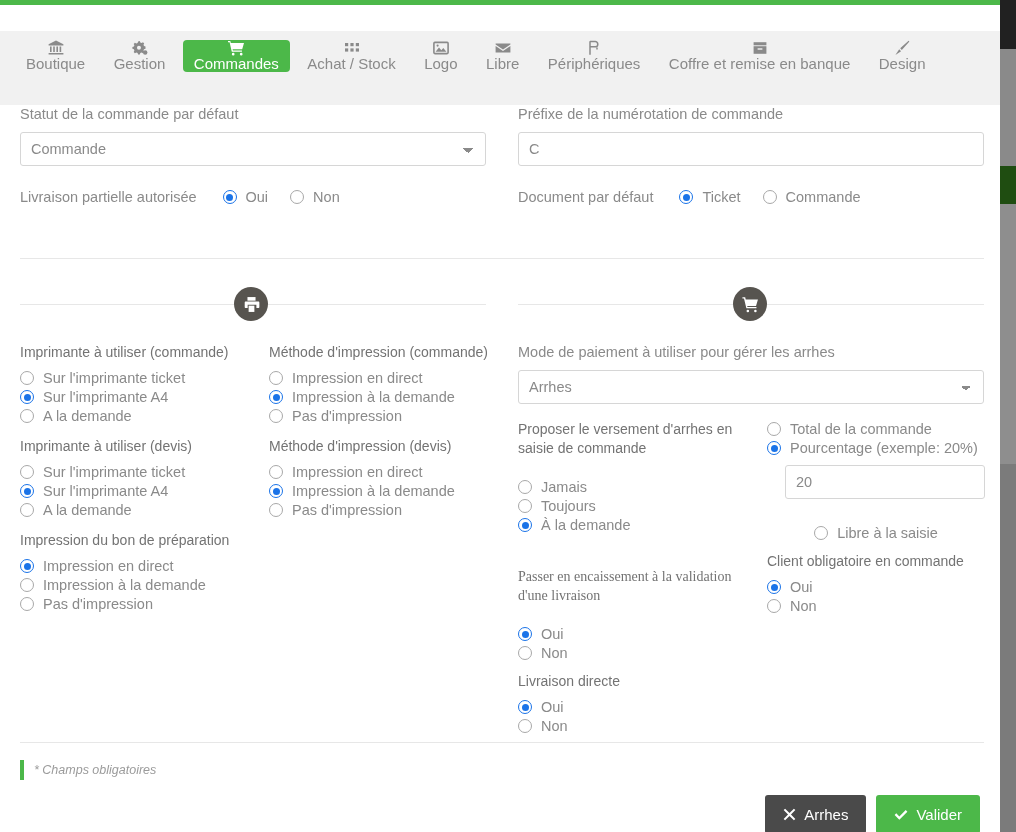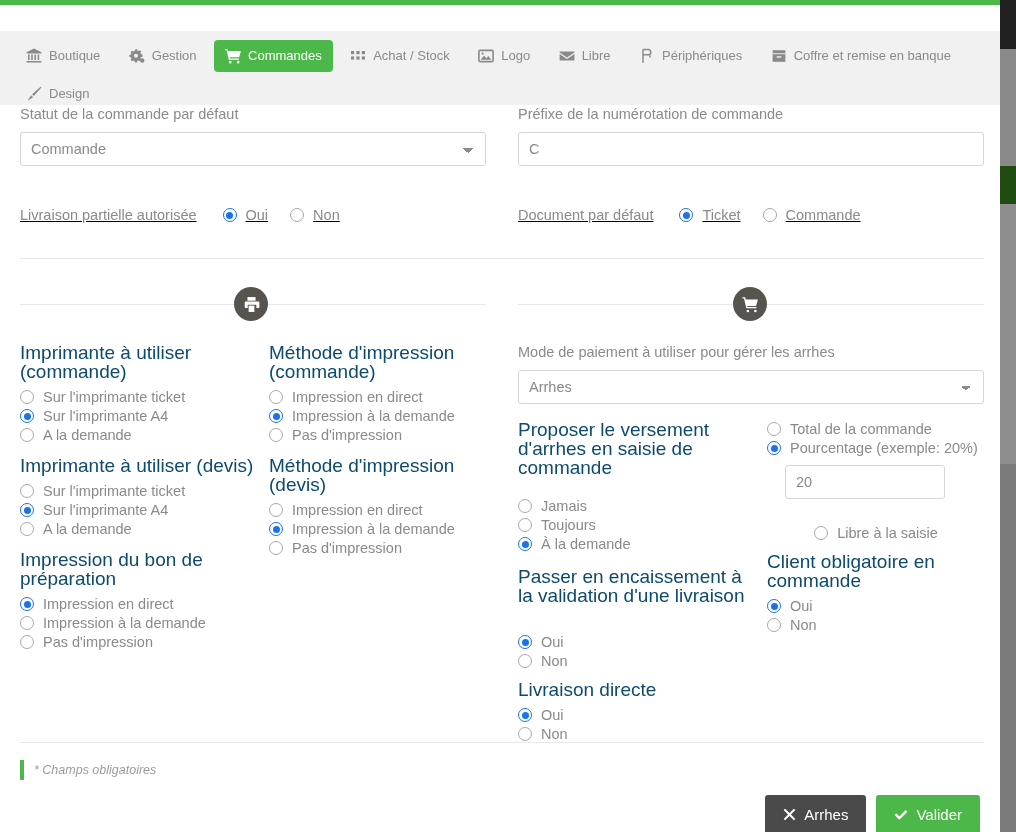--- a/index.html
+++ b/index.html
@@ -26,30 +26,30 @@
   
   .tabbar {
     position: absolute; left: 0; top: 31px;
     width: 1000px; height: 74px;
     background: #f1f1f1;
     padding: 6px 14px 0 14px;
   }
   .tab {
     display: inline-flex;
     align-items: center;
-    gap: 7px;
     height: 32px;
     padding: 0 11px;
     margin: 3px 1px;
     border-radius: 4px;
-    font-size: 13px;
+    font-size: 15px;
     color: #8a8a8a;
     vertical-align: top;
     white-space: nowrap;
     cursor: pointer;
+    flex-direction: column;
   }
   .tab.active {
     background: #4cb849;
     color: #ffffff;
   }
   .tab .ticon {
     display: inline-block;
     width: 16px; height: 16px;
     position: relative;
     flex: 0 0 16px;
@@ -98,22 +98,21 @@
     background-size: 5px 5px, 5px 5px;
     background-repeat: no-repeat;
   }
   input.ctrl::placeholder { color: #8a8a8a; opacity: 1; }
 
   
   .inline-row {
     display: flex;
     align-items: center;
     gap: 0;
-    margin-top: 40px;
-    text-decoration: underline;
+    margin-top: 22px;
   }
   .inline-row .field-label { margin-bottom: 0; }
   .inline-radios { display: flex; align-items: center; margin-left: 26px; gap: 22px; }
 
   .radio-line {
     display: flex;
     align-items: center;
     gap: 9px;
     line-height: 18px;
     min-height: 18px;
@@ -170,22 +169,22 @@
     display: flex;
     align-items: center;
     justify-content: center;
   }
   .circle-icon svg { display: block; }
 
   
   .subcol { position: absolute; top: 0; }
 
   .group-title {
-    font-size: 19px;
-    color: #0c4a6e;
+    font-size: 14px;
+    color: #737373;
     line-height: 19px;
     margin: 0 0 7px 0;
   }
   .group { margin-bottom: 12px; }
 
   
   .footer-hr {
     position: absolute; left: 20px; top: 637px;
     width: 964px; height: 1px; background: #e7e7e7;
   }
@@ -514,21 +513,21 @@
       <input type="radio" name="proposedep" style="">
       <span class="rtext">Toujours</span>
     </label>
     <label class="radio-line">
       <input type="radio" name="proposedep" checked="" style="">
       <span class="rtext">À la demande</span>
     </label>
   </div>
 
   <div class="subcol" style="left:518px; top:462px; width:230px;">
-    <div class="group-title" style="margin-bottom:28px;">Passer en encaissement à la validation d'une livraison</div>
+    <div class="group-title" style="margin-bottom:20px;font-family:Liberation Serif, serif;">Passer en encaissement à la validation d'une livraison</div>
     <label class="radio-line">
       <input type="radio" name="encaiss" checked="" style="">
       <span class="rtext">Oui</span>
     </label>
     <label class="radio-line">
       <input type="radio" name="encaiss" style="">
       <span class="rtext">Non</span>
     </label>
 
     <div class="group-title" style="margin-top:10px;">Livraison directe</div>
@@ -544,21 +543,21 @@
 
   <div class="subcol" style="left:767px; top:315px; width:218px;">
     <label class="radio-line">
       <input type="radio" name="depamount" style="">
       <span class="rtext">Total de la commande</span>
     </label>
     <label class="radio-line">
       <input type="radio" name="depamount" checked="" style="">
       <span class="rtext">Pourcentage (exemple: 20%)</span>
     </label>
-    <input class="ctrl" type="text" style="width: 160px; margin: 8px 8px 0px 18px;" value="20">
+    <input class="ctrl" type="text" style="width: 200px; margin: 8px 8px 0px 18px;" value="20">
     <label class="radio-line" style="margin-top:25px;justify-content:center;">
       <input type="radio" name="depamount" style="">
       <span class="rtext">Libre à la saisie</span>
     </label>
 
     <div class="group-title" style="margin-top:10px;">Client obligatoire en commande</div>
     <label class="radio-line">
       <input type="radio" name="clientreq" checked="" style="">
       <span class="rtext">Oui</span>
     </label>

